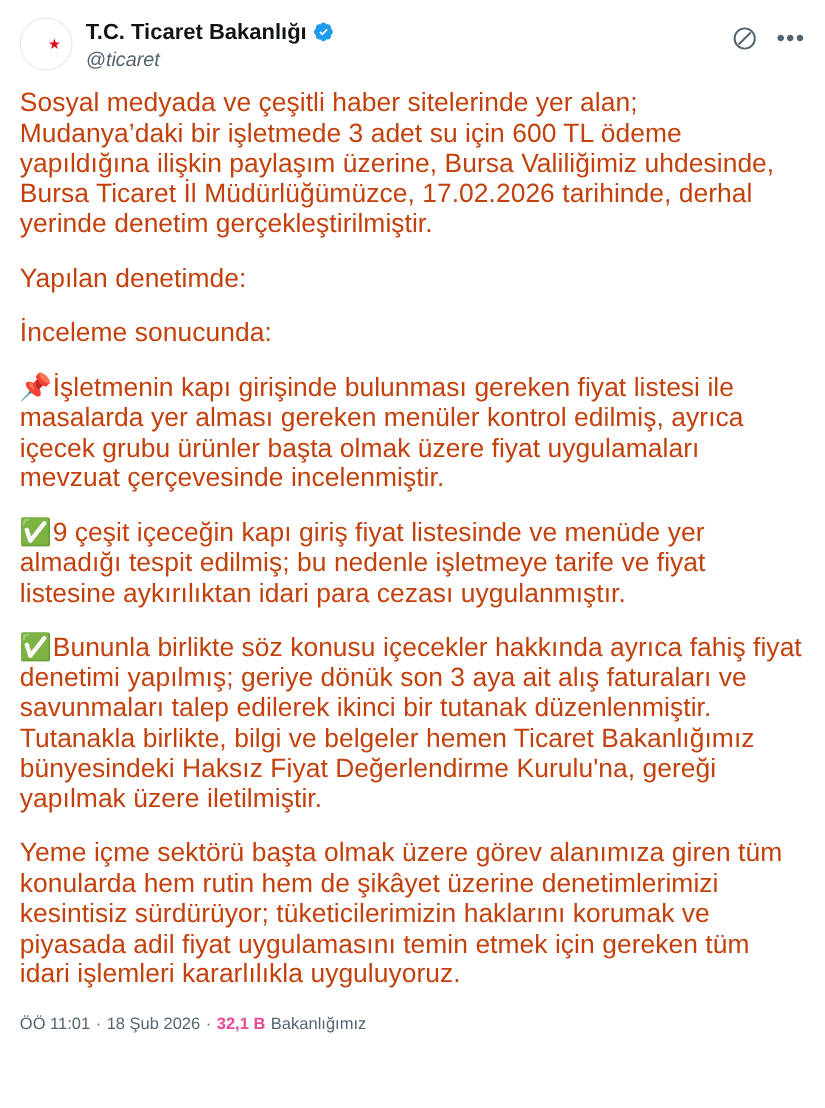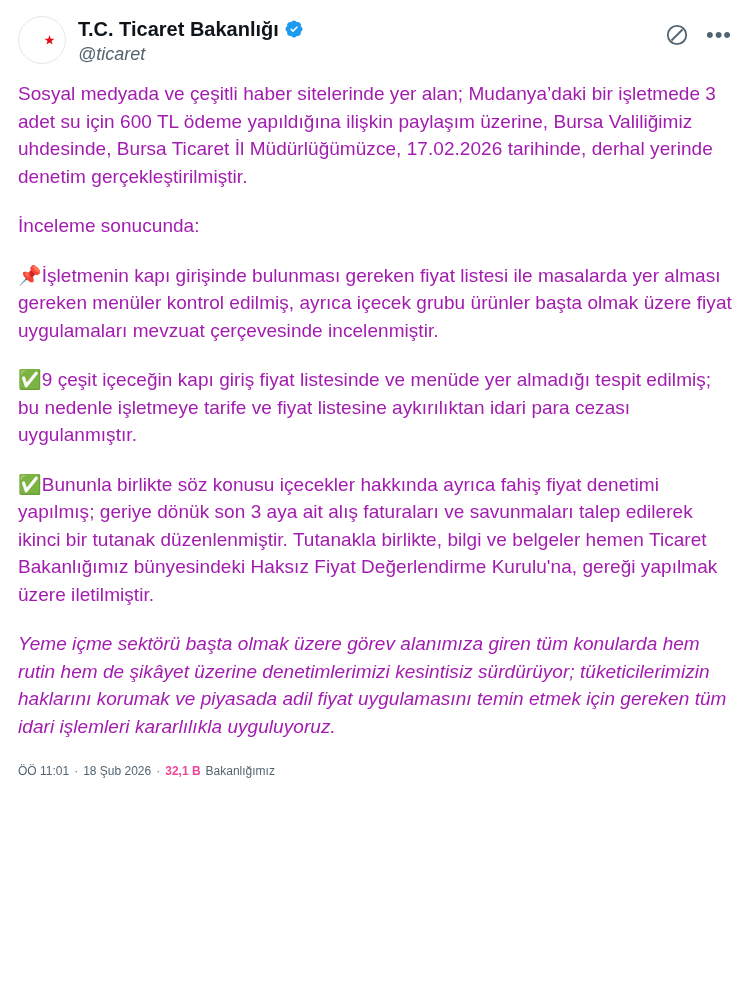--- a/index.html
+++ b/index.html
@@ -92,35 +92,35 @@
   .icon-btn svg { display: block; }
   .dots {
     font-size: 22px;
     line-height: 14px;
     letter-spacing: 1px;
     color: #536471;
   }
   
   .body {
     margin-top: 14px;
-    font-size: 19px;
+    font-size: 24px;
     line-height: 27.5px;
-    color: #a21caf;
+    color: #c2410c;
     letter-spacing: 0.05px;
   }
   .para {
     margin: 0 0 22px 0;
     white-space: pre-wrap;
   }
-  .para:last-child { margin-bottom: 0; font-style: italic; }
+  .para:last-child { margin-bottom: 0; }
   
   .footer {
     margin-top: 20px;
     padding-bottom: 14px;
-    font-size: 12px;
+    font-size: 15px;
     line-height: 22px;
     color: #536471;
     display: flex;
     align-items: center;
     flex-wrap: wrap;
     gap: 0;
   }
   .footer .sep { margin: 0 5px; }
   .footer .views-count {
     color: #ec4899;
@@ -162,20 +162,21 @@
         </svg>
       </div>
       <div class="icon-btn">
         <span class="dots">•••</span>
       </div>
     </div>
   </div>
 
   <div class="body">
     <p class="para">Sosyal medyada ve çeşitli haber sitelerinde yer alan; Mudanya’daki bir işletmede 3 adet su için 600 TL ödeme yapıldığına ilişkin paylaşım üzerine, Bursa Valiliğimiz uhdesinde, Bursa Ticaret İl Müdürlüğümüzce, 17.02.2026 tarihinde, derhal yerinde denetim gerçekleştirilmiştir.</p>
+    <p class="para">Yapılan denetimde:</p>
     <p class="para">İnceleme sonucunda:</p>
     <p class="para">📌İşletmenin kapı girişinde bulunması gereken fiyat listesi ile masalarda yer alması gereken menüler kontrol edilmiş, ayrıca içecek grubu ürünler başta olmak üzere fiyat uygulamaları mevzuat çerçevesinde incelenmiştir.</p>
     <p class="para">✅9 çeşit içeceğin kapı giriş fiyat listesinde ve menüde yer almadığı tespit edilmiş; bu nedenle işletmeye tarife ve fiyat listesine aykırılıktan idari para cezası uygulanmıştır.</p>
     <p class="para">✅Bununla birlikte söz konusu içecekler hakkında ayrıca fahiş fiyat denetimi yapılmış; geriye dönük son 3 aya ait alış faturaları ve savunmaları talep edilerek ikinci bir tutanak düzenlenmiştir. Tutanakla birlikte, bilgi ve belgeler hemen Ticaret Bakanlığımız bünyesindeki Haksız Fiyat Değerlendirme Kurulu'na, gereği yapılmak üzere iletilmiştir.</p>
     <p class="para">Yeme içme sektörü başta olmak üzere görev alanımıza giren tüm konularda hem rutin hem de şikâyet üzerine denetimlerimizi kesintisiz sürdürüyor; tüketicilerimizin haklarını korumak ve piyasada adil fiyat uygulamasını temin etmek için gereken tüm idari işlemleri kararlılıkla uyguluyoruz.</p>
   </div>
 
   <div class="footer">
     <span>ÖÖ 11:01</span>
     <span class="sep">·</span>

